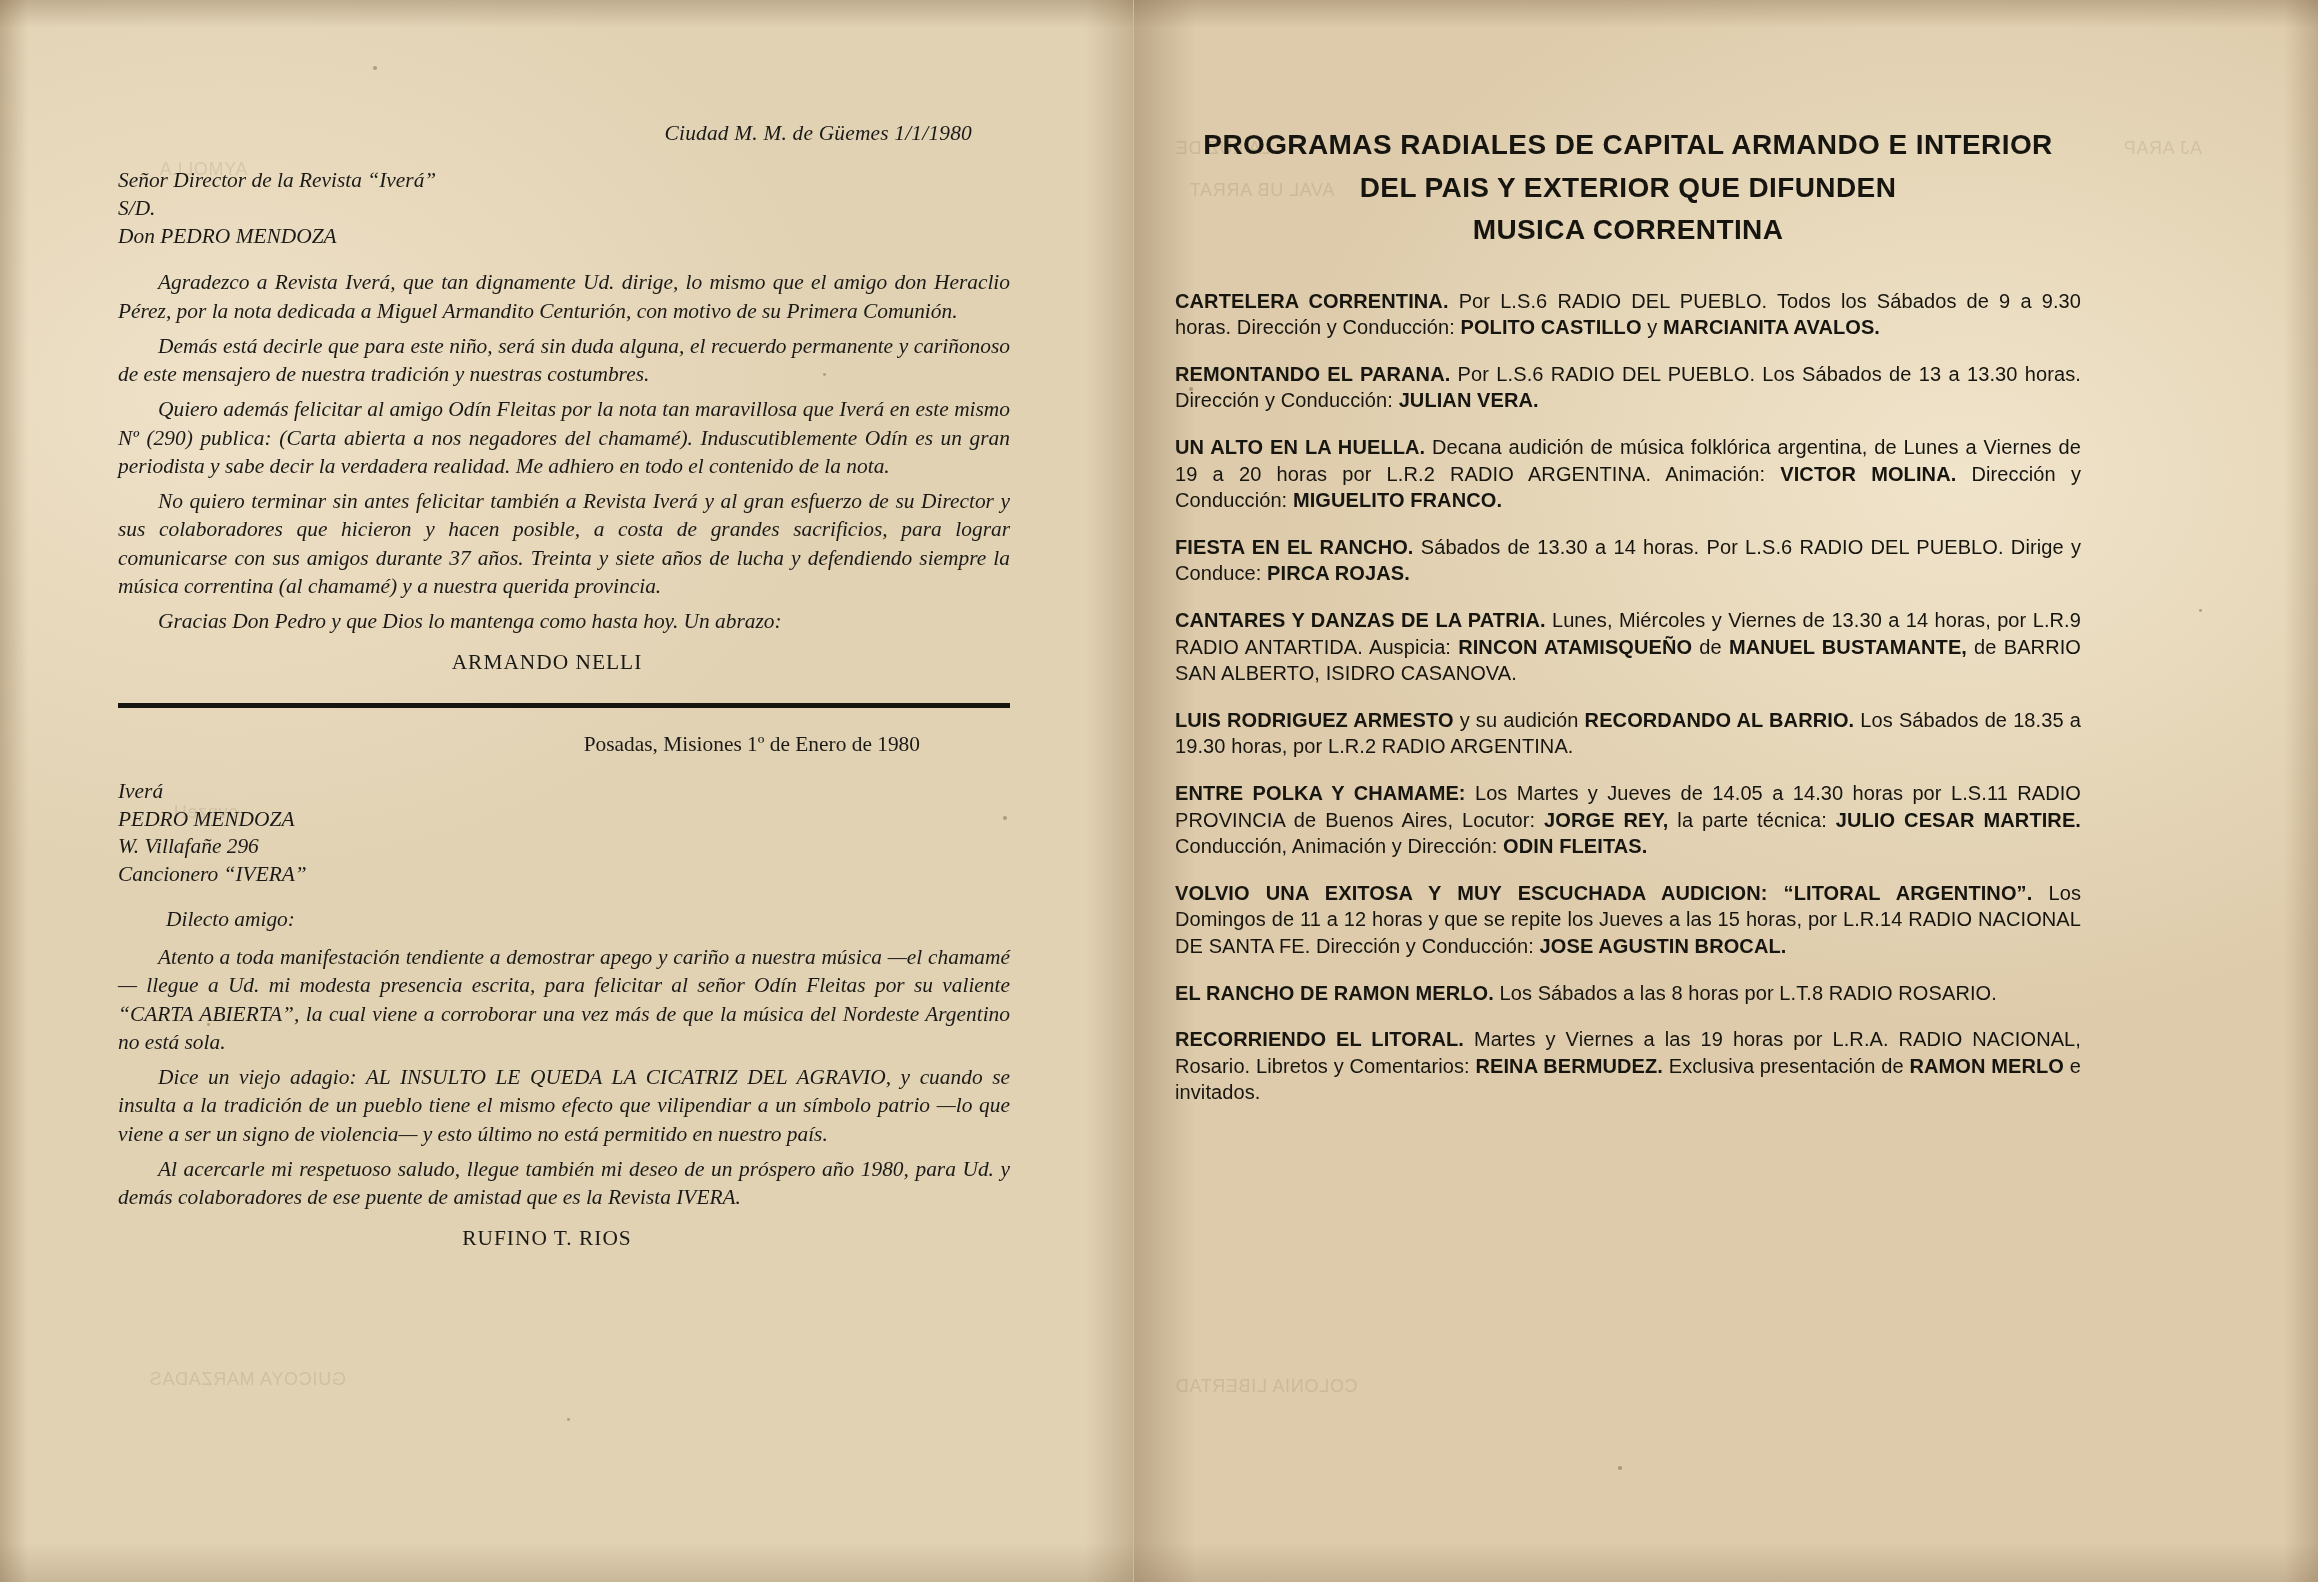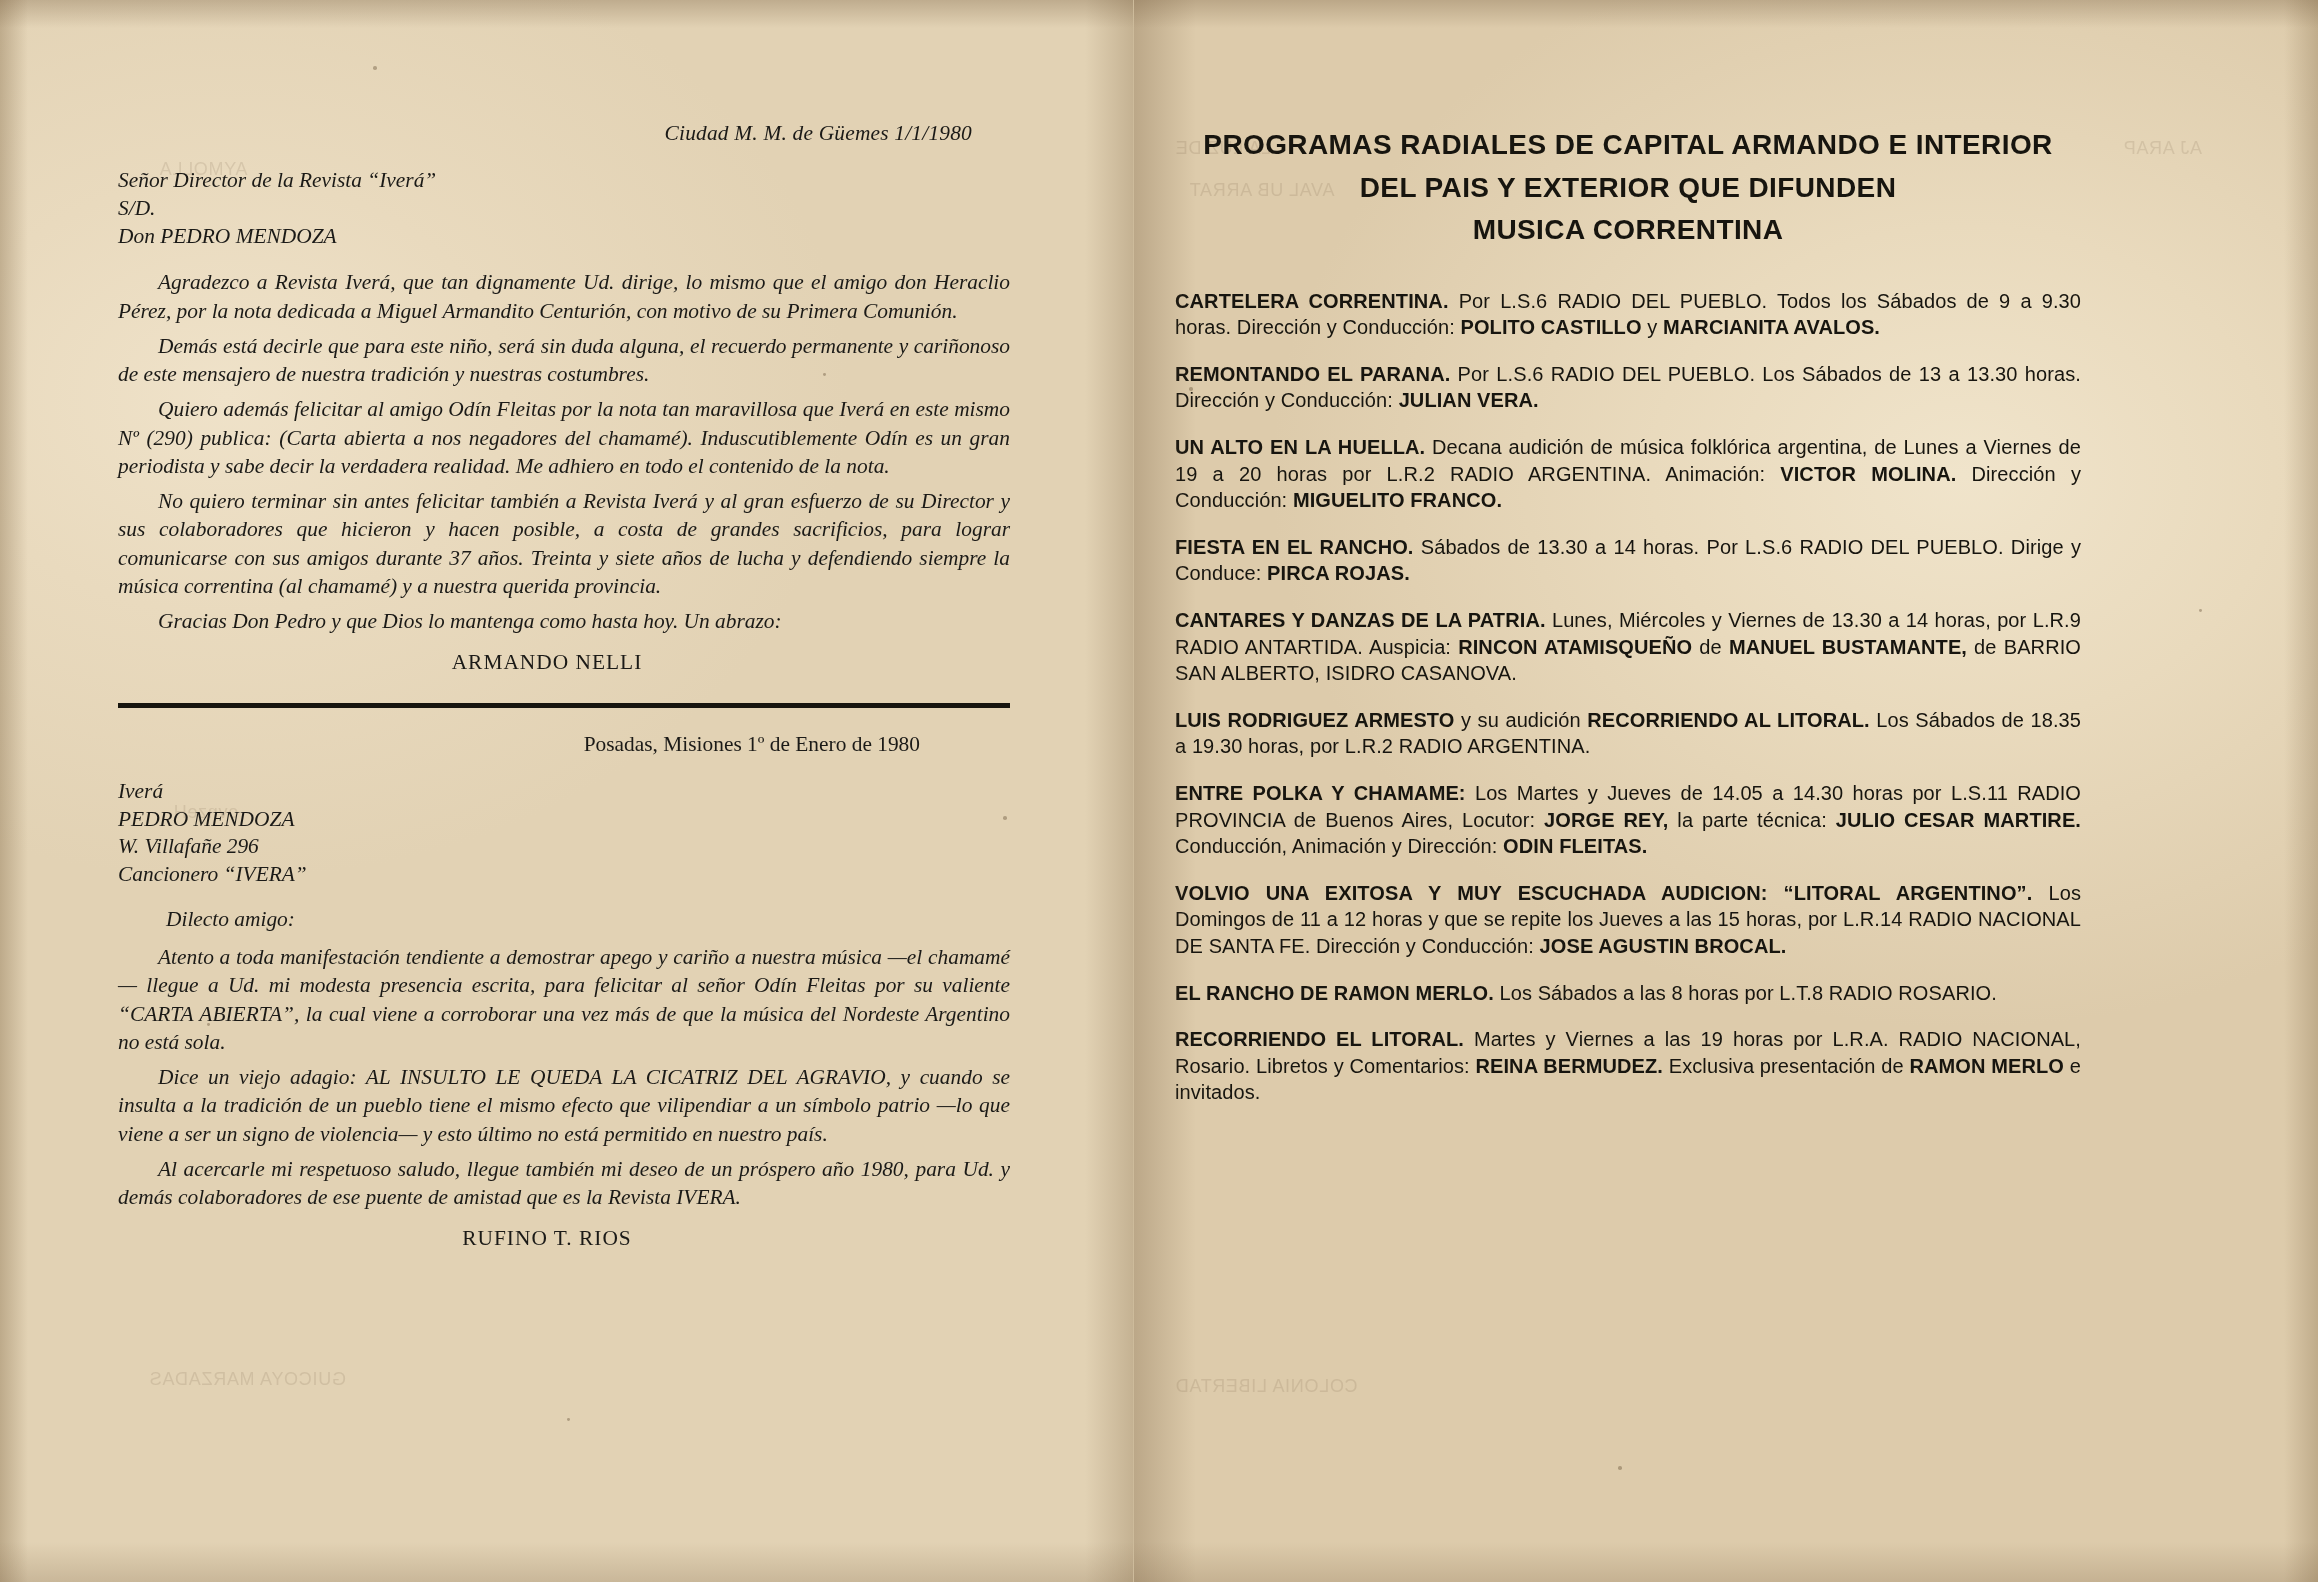--- a/index.html
+++ b/index.html
@@ -257,21 +257,21 @@
         <div>DEL PAIS Y EXTERIOR QUE DIFUNDEN</div>
         <div>MUSICA CORRENTINA</div>
       </div>
 
       <div id="prog-list">
           <p class="prog-item"><b>CARTELERA CORRENTINA.</b> Por L.S.6 RADIO DEL PUEBLO. Todos los Sábados de 9 a 9.30 horas. Dirección y Conducción: <b>POLITO CASTILLO</b> y <b>MARCIANITA AVALOS.</b></p>
           <p class="prog-item"><b>REMONTANDO EL PARANA.</b> Por L.S.6 RADIO DEL PUEBLO. Los Sábados de 13 a 13.30 horas. Dirección y Conducción: <b>JULIAN VERA.</b></p>
           <p class="prog-item"><b>UN ALTO EN LA HUELLA.</b> Decana audición de música folklórica argentina, de Lunes a Viernes de 19 a 20 horas por L.R.2 RADIO ARGENTINA. Animación: <b>VICTOR MOLINA.</b> Dirección y Conducción: <b>MIGUELITO FRANCO.</b></p>
           <p class="prog-item"><b>FIESTA EN EL RANCHO.</b> Sábados de 13.30 a 14 horas. Por L.S.6 RADIO DEL PUEBLO. Dirige y Conduce: <b>PIRCA ROJAS.</b></p>
           <p class="prog-item"><b>CANTARES Y DANZAS DE LA PATRIA.</b> Lunes, Miércoles y Viernes de 13.30 a 14 horas, por L.R.9 RADIO ANTARTIDA. Auspicia: <b>RINCON ATAMISQUEÑO</b> de <b>MANUEL BUSTAMANTE,</b> de BARRIO SAN ALBERTO, ISIDRO CASANOVA.</p>
-          <p class="prog-item"><b>LUIS RODRIGUEZ ARMESTO</b> y su audición <b>RECORRIENDO AL LITORAL.</b> Los Sábados de 18.35 a 19.30 horas, por L.R.2 RADIO ARGENTINA.</p>
+          <p class="prog-item"><b>LUIS RODRIGUEZ ARMESTO</b> y su audición <b>RECORDANDO AL BARRIO.</b> Los Sábados de 18.35 a 19.30 horas, por L.R.2 RADIO ARGENTINA.</p>
           <p class="prog-item"><b>ENTRE POLKA Y CHAMAME:</b> Los Martes y Jueves de 14.05 a 14.30 horas por L.S.11 RADIO PROVINCIA de Buenos Aires, Locutor: <b>JORGE REY,</b> la parte técnica: <b>JULIO CESAR MARTIRE.</b> Conducción, Animación y Dirección: <b>ODIN FLEITAS.</b></p>
           <p class="prog-item"><b>VOLVIO UNA EXITOSA Y MUY ESCUCHADA AUDICION: “LITORAL ARGENTINO”.</b> Los Domingos de 11 a 12 horas y que se repite los Jueves a las 15 horas, por L.R.14 RADIO NACIONAL DE SANTA FE. Dirección y Conducción: <b>JOSE AGUSTIN BROCAL.</b></p>
           <p class="prog-item"><b>EL RANCHO DE RAMON MERLO.</b> Los Sábados a las 8 horas por L.T.8 RADIO ROSARIO.</p>
           <p class="prog-item"><b>RECORRIENDO EL LITORAL.</b> Martes y Viernes a las 19 horas por L.R.A. RADIO NACIONAL, Rosario. Libretos y Comentarios: <b>REINA BERMUDEZ.</b> Exclusiva presentación de <b>RAMON MERLO</b> e invitados.</p>
         </div>
     </div>
 
     <div class="gutter-shadow-right"></div>
     <div class="edge-dark-right"></div>
     <div class="top-shadow"></div>

